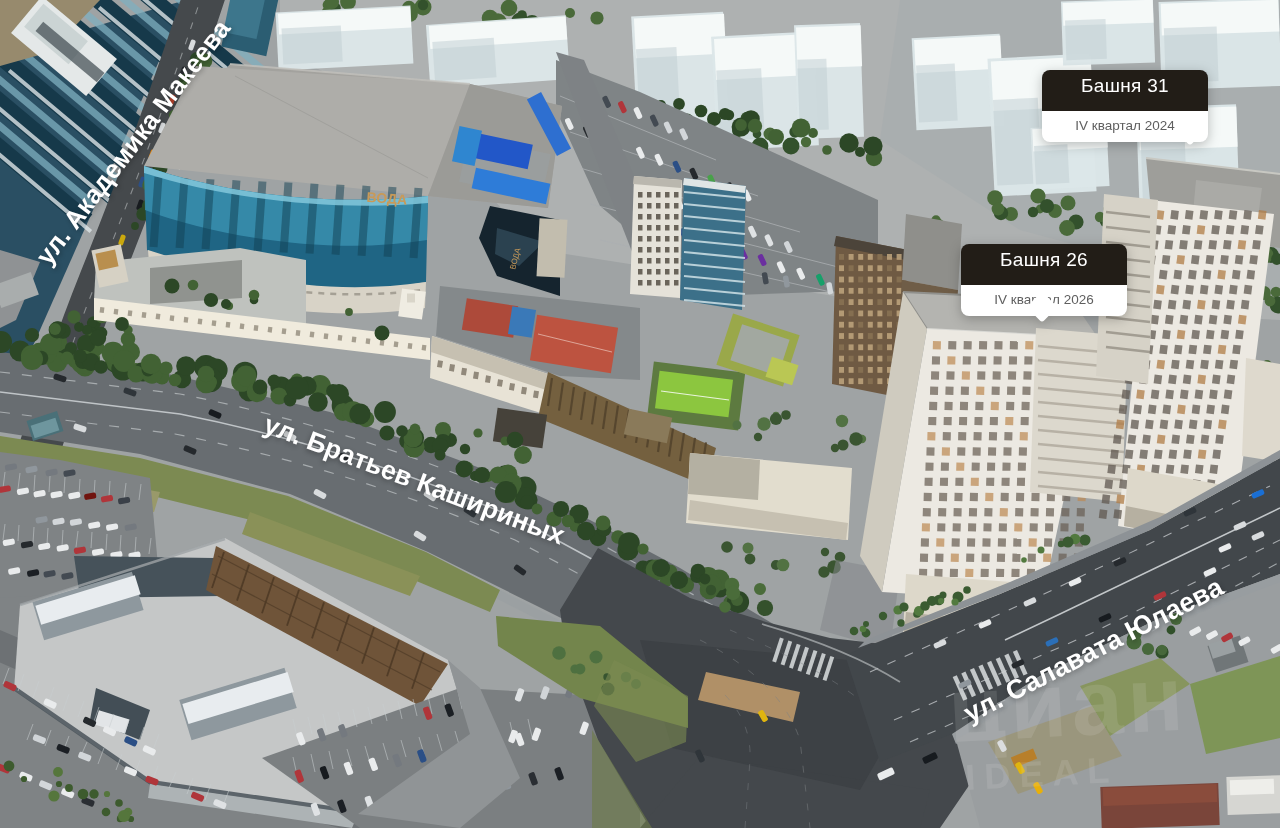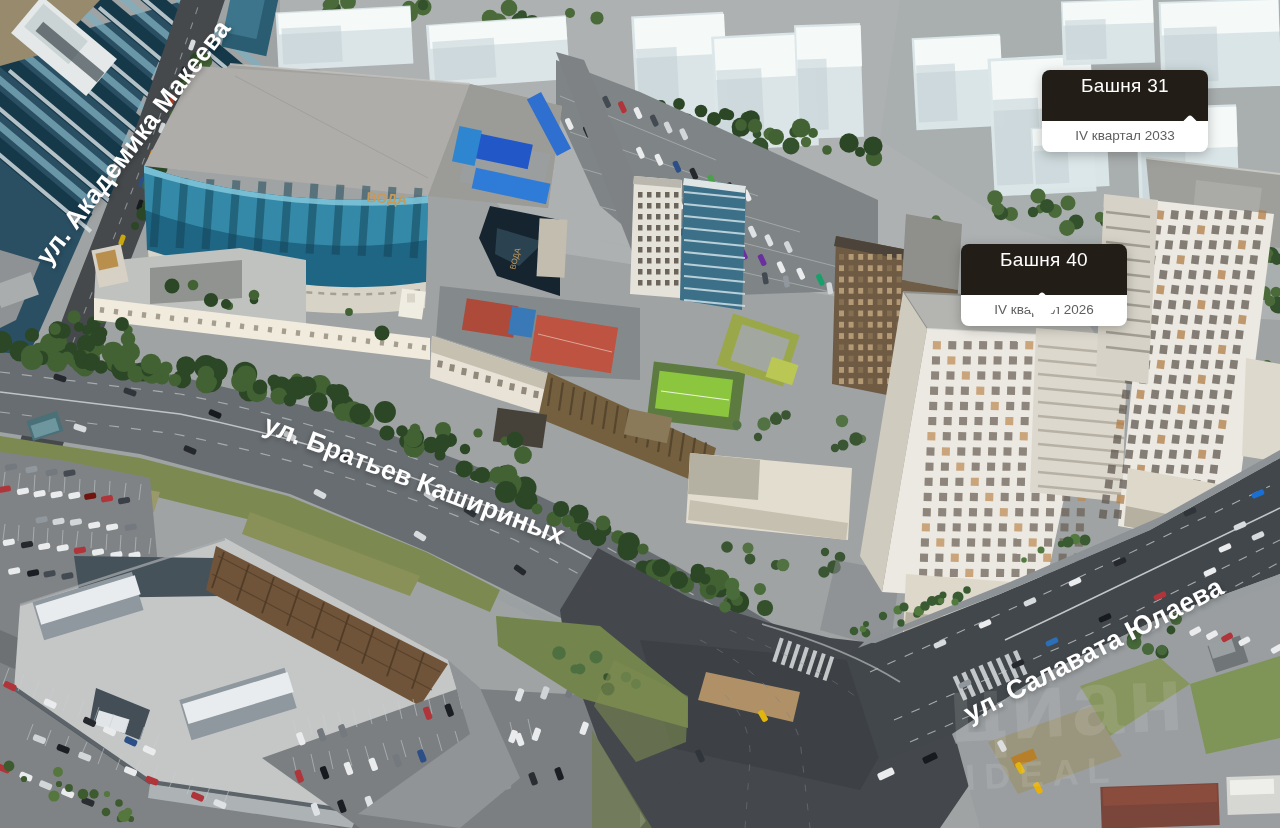--- a/index.html
+++ b/index.html
@@ -1,19 +1,19 @@
 <!DOCTYPE html>
 <html><head><meta charset="utf-8">
 <style>
 html,body{margin:0;padding:0;width:1280px;height:828px;overflow:hidden;background:#a2a6a7;}
 #scene{position:relative;width:1280px;height:828px;font-family:"Liberation Sans",sans-serif;}
 svg{position:absolute;left:0;top:0;}
 .street{position:absolute;color:#fff;font-weight:bold;white-space:nowrap;text-shadow:0 2px 5px rgba(0,0,0,0.3);transform-origin:0 50%;}
 .tip{position:absolute;width:166px;filter:drop-shadow(0 3px 6px rgba(0,0,0,0.25));}
-.tip .hd{background:#221d17;color:#fff;font-size:19px;text-align:center;padding:5px 0 24px;border-radius:8px 8px 0 0;letter-spacing:0.3px;}
+.tip .hd{background:#221d17;color:#fff;font-size:19px;text-align:center;padding:5px 0 14px;border-radius:8px 8px 0 0;letter-spacing:0.3px;}
 .tip .bd{background:#ffffff;color:#5f5f5f;font-size:13.5px;text-align:center;padding:7px 0 9px;border-radius:0 0 8px 8px;}
 .tip .tail{position:absolute;width:22px;height:22px;background:#fff;transform:rotate(45deg);border-radius:3px;}
 </style></head>
 <body>
 <div id="scene">
 <svg width="1280" height="828" viewBox="0 0 1280 828">
 
 <rect x="0.0" y="0.0" width="1280.0" height="828.0" fill="#9fa3a4"></rect>
 
 <polygon points="280,0 1280,0 1280,320 860,300 540,250 420,120 280,50" fill="#aeb1b1"></polygon>
@@ -1617,22 +1617,22 @@
 </svg>
 
 <div class="street" style="left:42px;top:246px;font-size:26px;transform:rotate(-52.5deg);">ул. Академика Макеева</div>
 
 <div class="street" style="left:265px;top:408px;font-size:26.5px;transform:rotate(20.8deg);">ул. Братьев Кашириных</div>
 
 <div class="street" style="left:966px;top:700px;font-size:27px;transform:rotate(-27deg);">ул. Салавата Юлаева</div>
 
 <div class="tip" style="left:1042px;top:70px;">
   <div class="hd">Башня 31</div>
-  <div class="bd">IV квартал 2033</div>
+  <div class="bd">IV квартал 2024</div>
   <div class="tail" style="left:137px;top:49px;"></div>
 </div>
 
 
 <div class="tip" style="left:961px;top:244px;">
-  <div class="hd">Башня 40</div>
+  <div class="hd">Башня 26</div>
   <div class="bd">IV квартал 2026</div>
   <div class="tail" style="left:70px;top:52px;"></div>
 </div>
 </div>
 </body></html>

